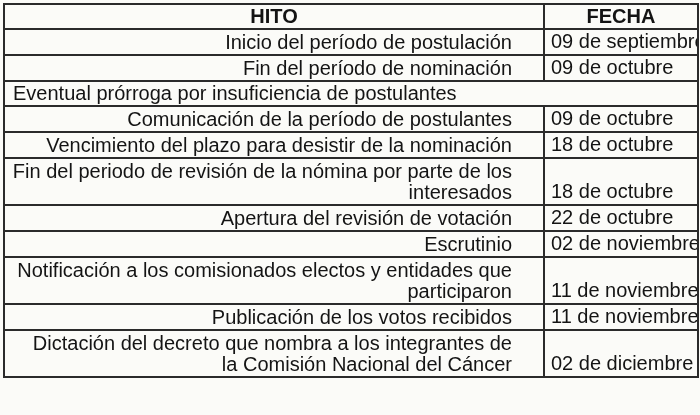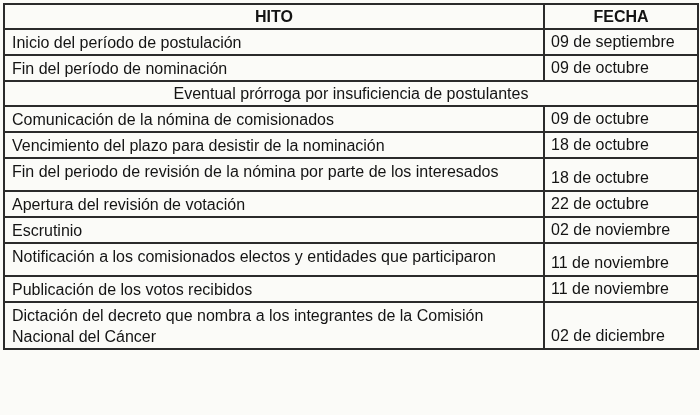--- a/index.html
+++ b/index.html
@@ -20,48 +20,48 @@
   table.schedule {
     border-collapse: collapse;
     table-layout: fixed;
     width: 694px;
     margin: 3px 0 0 3px;
   }
   col.col-hito  { width: 540px; }
   col.col-fecha { width: 154px; }
   th, td {
     border: 2px solid var(--border-color);
-    font-size: 16px;
+    font-size: 20px;
     line-height: 21px;
     overflow: hidden;
   }
   th {
     font-weight: bold;
     text-align: center;
     height: 24px;
     padding: 1px 4px;
   }
   tr.single { height: 24px; }
   tr.tall   { height: 33px; }
   td.hito-cell {
-    text-align: left;
+    text-align: right;
     vertical-align: top;
-    padding: 2px 44px 1px 7px;
+    padding: 2px 31px 1px 7px;
   }
   td.fecha-cell {
     text-align: left;
     vertical-align: bottom;
     padding: 1px 12px 2px 6px;
     white-space: nowrap;
   }
   td.section-cell {
-    text-align: center;
+    text-align: left;
     vertical-align: middle;
     height: 24px;
-    padding: 1px 14px;
+    padding: 1px 8px;
   }
 </style>
 </head>
 <body>
 
 <table class="schedule">
   <colgroup>
     <col class="col-hito">
     <col class="col-fecha">
   </colgroup>
@@ -77,21 +77,21 @@
         <td class="fecha-cell">09 de septiembre</td>
       </tr>
       <tr class="single">
         <td class="hito-cell">Fin del período de nominación</td>
         <td class="fecha-cell">09 de octubre</td>
       </tr>
       <tr class="single">
         <td colspan="2" class="section-cell">Eventual prórroga por insuficiencia de postulantes</td>
       </tr>
       <tr class="single">
-        <td class="hito-cell">Comunicación de la nómina de comisionados</td>
+        <td class="hito-cell">Comunicación de la período de postulantes</td>
         <td class="fecha-cell">09 de octubre</td>
       </tr>
       <tr class="single">
         <td class="hito-cell">Vencimiento del plazo para desistir de la nominación</td>
         <td class="fecha-cell">18 de octubre</td>
       </tr>
       <tr class="tall">
         <td class="hito-cell">Fin del periodo de revisión de la nómina por parte de los interesados</td>
         <td class="fecha-cell">18 de octubre</td>
       </tr>

